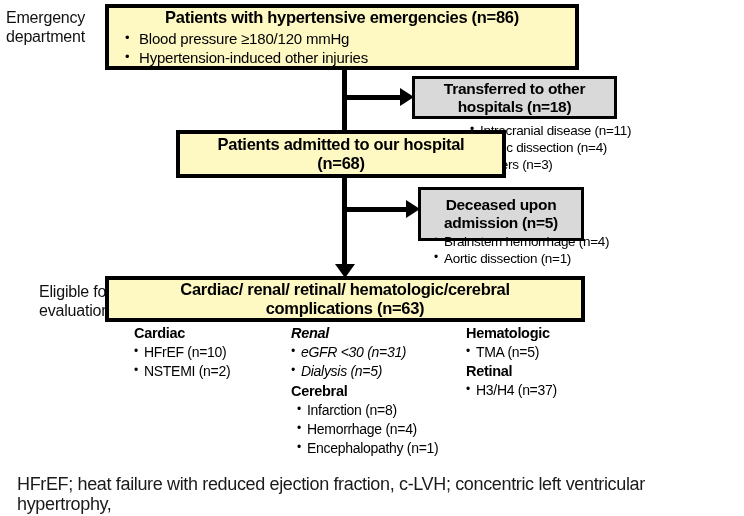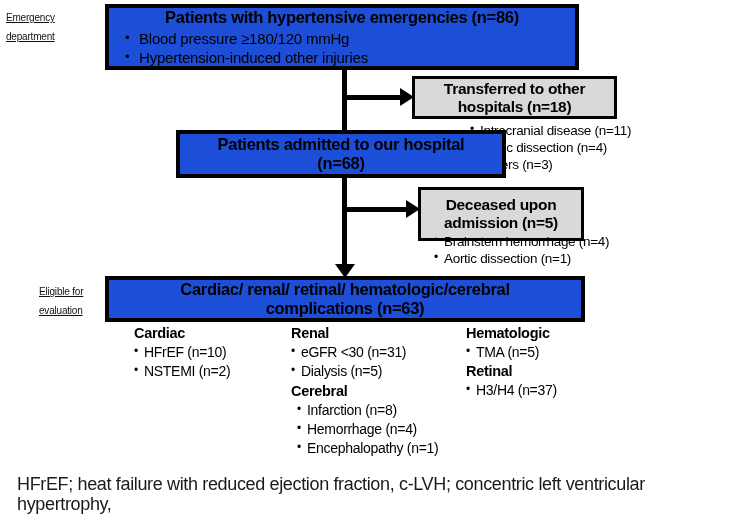--- a/index.html
+++ b/index.html
@@ -15,35 +15,34 @@
     position: relative;
     width: 744px;
     height: 516px;
     background: #ffffff;
     overflow: hidden;
   }
 
   
   .stage-label {
     position: absolute;
-    font-size: 10px;
+    font-size: 16px;
     line-height: 19px;
     color: #111111;
     white-space: pre-line;
     text-align: left;
     letter-spacing: -0.2px;
-    text-decoration: underline;
   }
 
   
   .box {
     position: absolute;
     box-sizing: border-box;
     border: 4px solid #000000;
-    background: #1d4ed8;
+    background: #fef9c3;
     display: flex;
     flex-direction: column;
     justify-content: center;
   }
   .box.shaded {
     background: #d9d9d9;
     border-width: 3px;
   }
   .box-title {
     font-weight: bold;
@@ -228,21 +227,21 @@
   </div>
 
   <div class="comp-col" style="left:134px; top:324px;">
     <div class="comp-head">Cardiac</div>
     <ul class="comp-items">
       <li>HFrEF (n=10)</li>
       <li>NSTEMI (n=2)</li>
     </ul>
   </div>
 
-  <div class="comp-col" style="left:291px; top:324px;">
+  <div class="comp-col" style="left:291px; top:324px;font-style:italic;">
     <div class="comp-head">Renal</div>
     <ul class="comp-items">
       <li>eGFR &lt;30 (n=31)</li>
       <li>Dialysis (n=5)</li>
     </ul>
   </div>
 
   <div class="comp-col" style="left:291px; top:382px;">
     <div class="comp-head">Cerebral</div>
     <ul class="comp-items indented">

